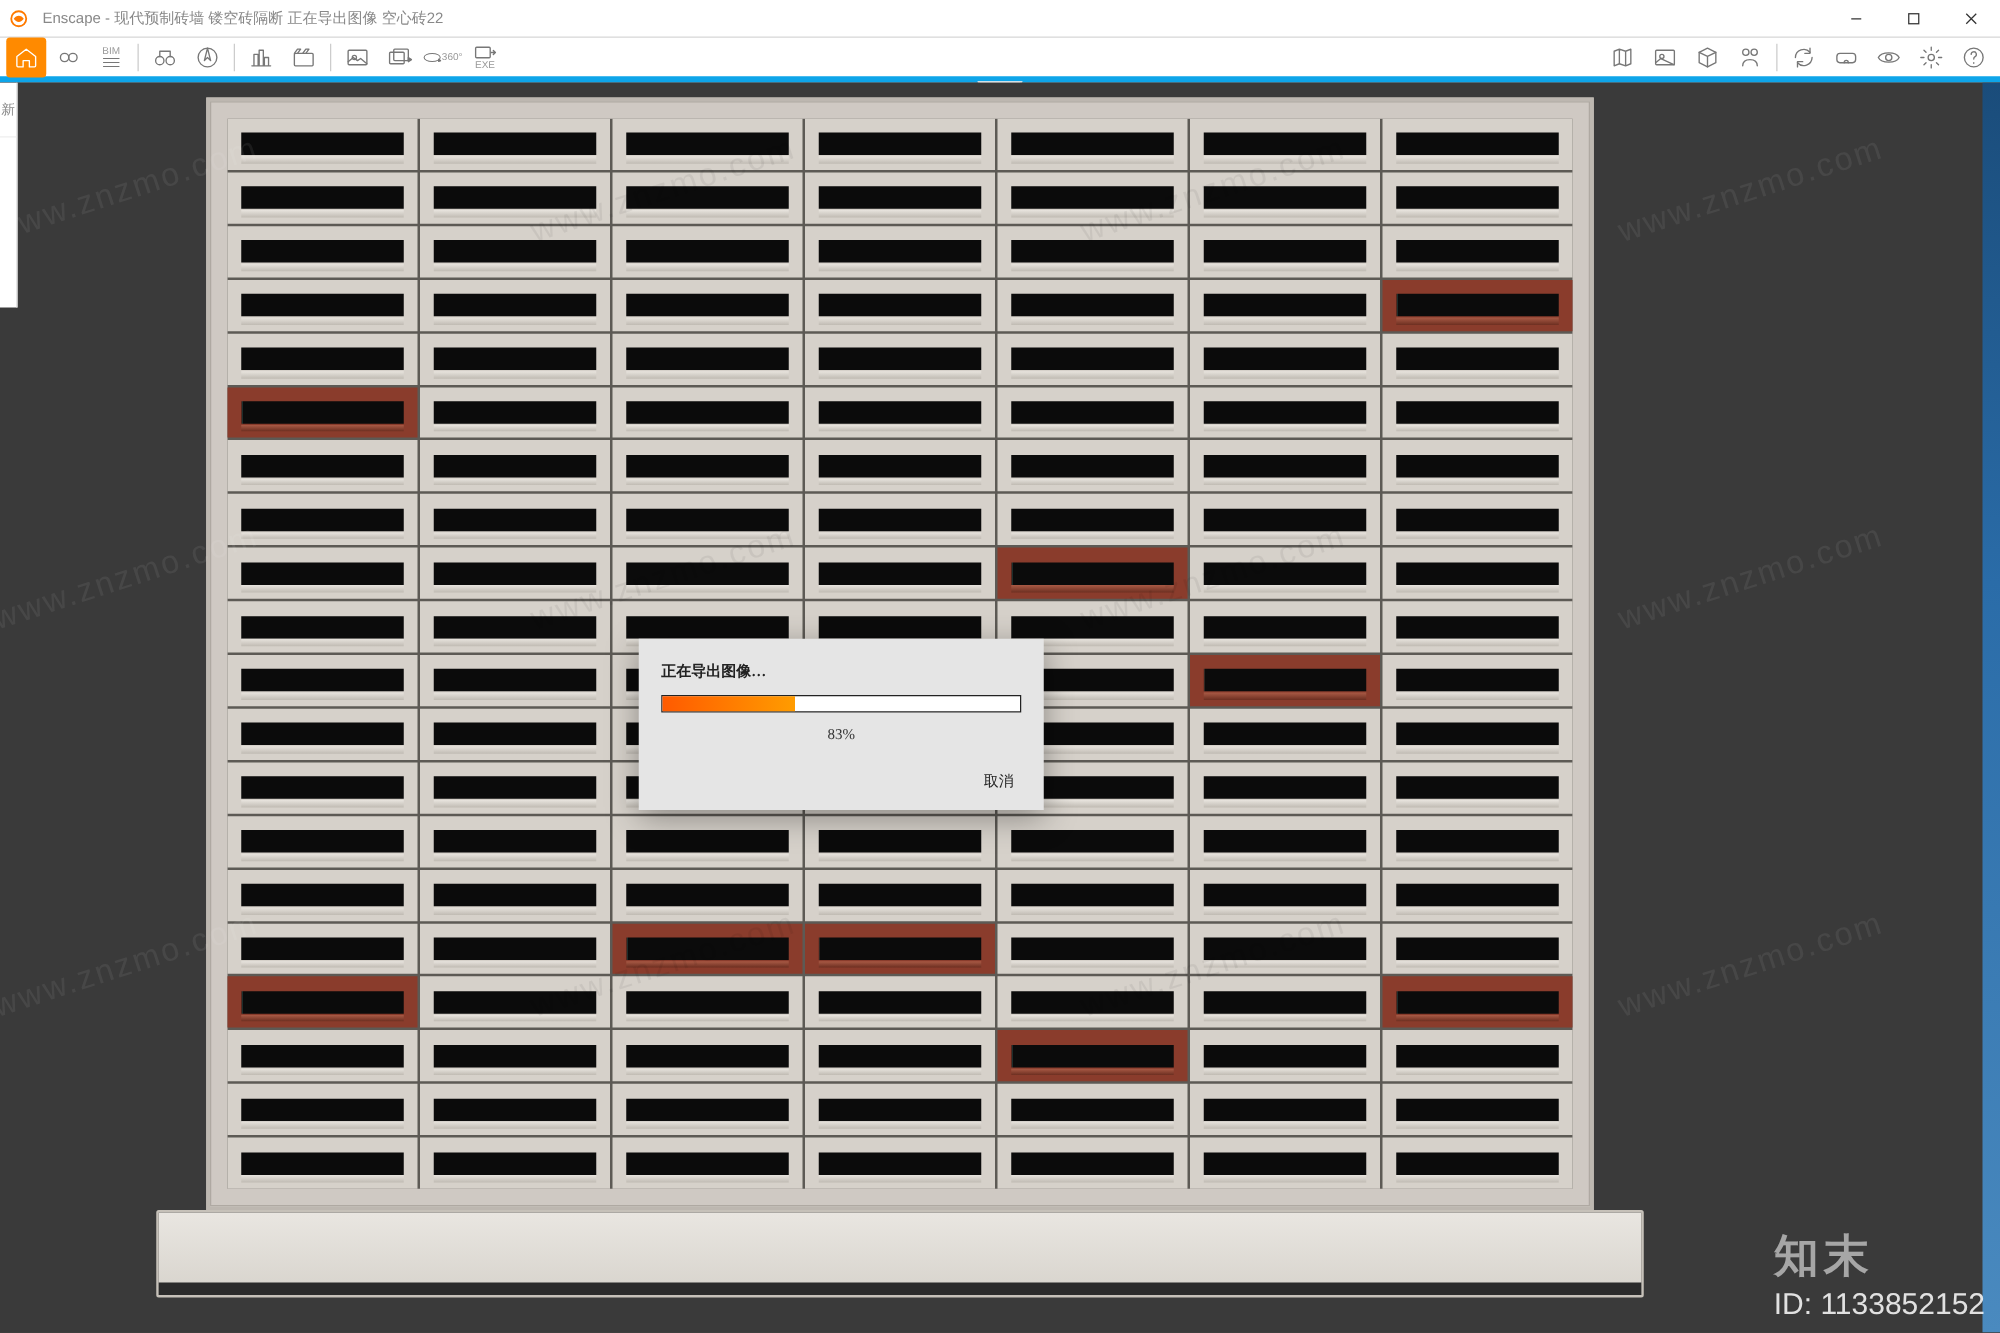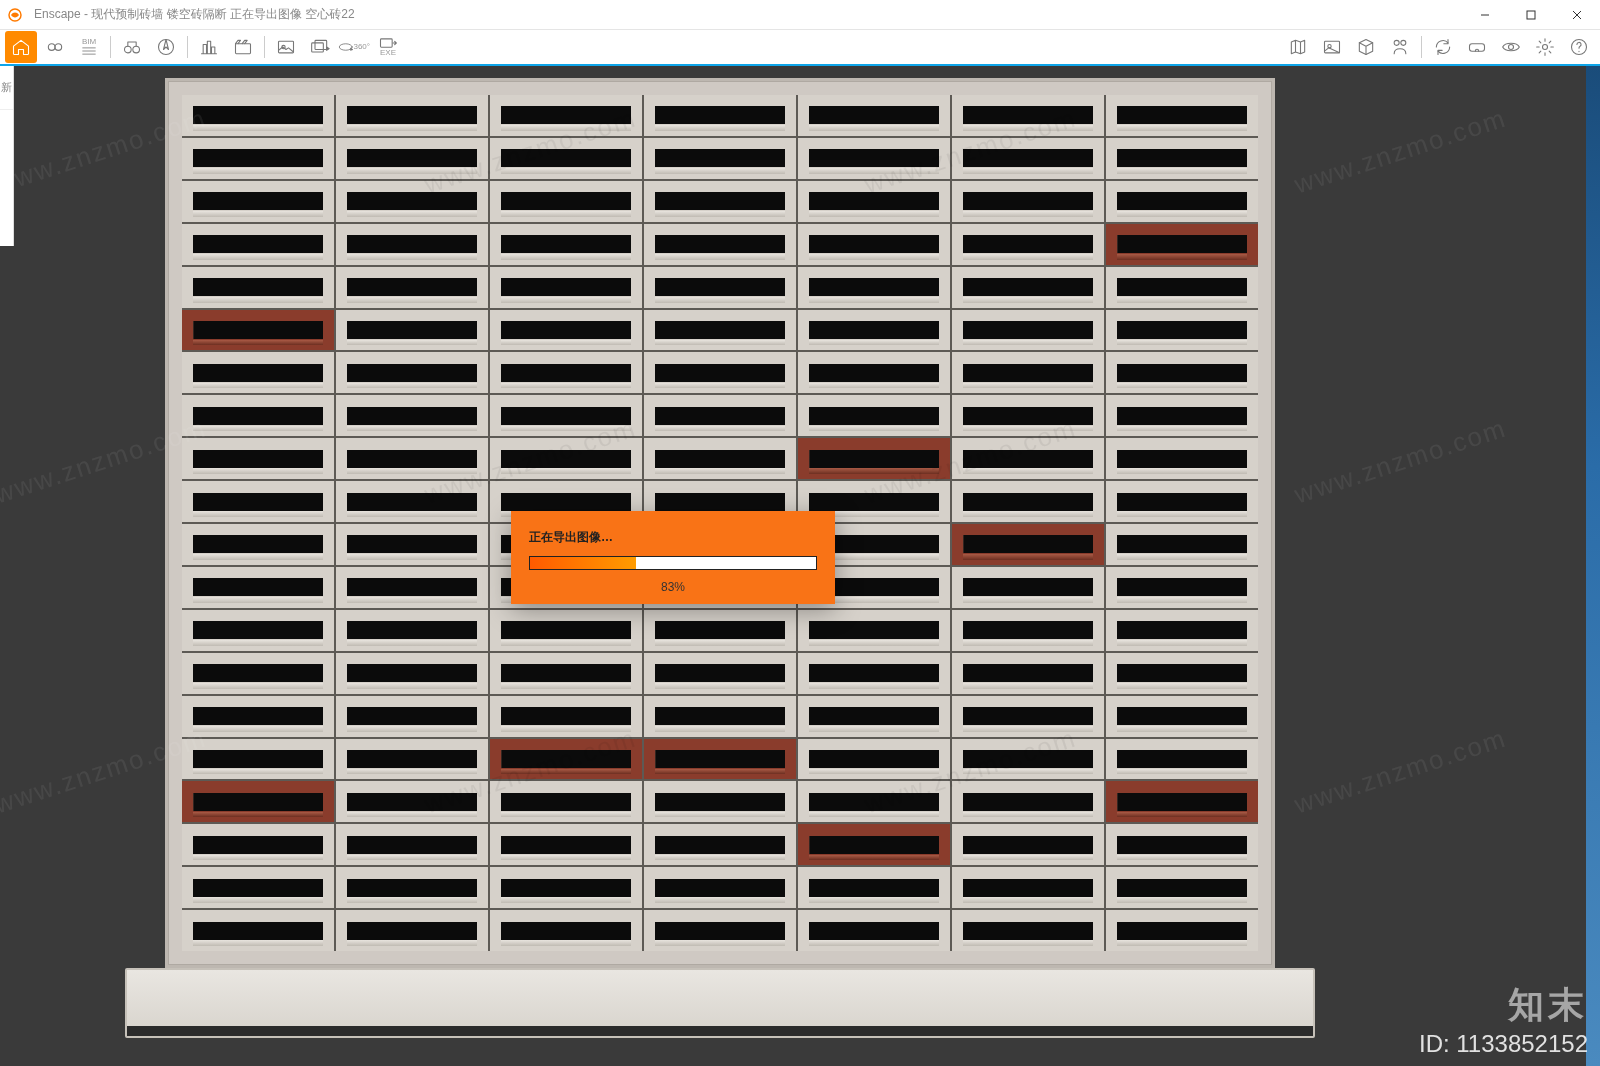--- a/index.html
+++ b/index.html
@@ -7,21 +7,21 @@
   
   .titlebar { position:absolute; top:0; left:0; right:0; height:30px; background:#fff; display:flex; align-items:center; font-size:12px; color:#888; border-bottom:1px solid #e5e5e5; }
   .titlebar .app-icon { width:30px; height:30px; display:flex; align-items:center; justify-content:center; }
   .titlebar .app-icon svg { width:16px; height:16px; }
   .titlebar .title-text { flex:0 0 auto; padding-left:4px; white-space:nowrap; }
   .titlebar .spacer { flex:1 1 auto; }
   .win-btn { width:46px; height:30px; display:flex; align-items:center; justify-content:center; color:#555; }
   .win-btn svg { width:10px; height:10px; }
 
   
-  .toolbar { position:absolute; top:30px; left:0; right:0; height:36px; background:#fff; display:flex; align-items:center; border-bottom:2px solid #0ea5e9; padding:0 4px; }
+  .toolbar { position:absolute; top:30px; left:0; right:0; height:36px; background:#fff; display:flex; align-items:center; border-bottom:5px solid #0ea5e9; padding:0 4px; }
   .tool { width:32px; height:32px; display:flex; align-items:center; justify-content:center; color:#777; border-radius:3px; margin:0 1px; }
   .tool.active { background:#ff8a00; color:#fff; }
   .tool svg { width:20px; height:20px; stroke:currentColor; fill:none; stroke-width:1.3; stroke-linecap:round; stroke-linejoin:round; }
   .tool-sep { width:1px; height:22px; background:#ccc; margin:0 4px; }
   .tool-label { font-size:8px; color:#999; line-height:1; }
   .toolbar .spacer { flex:1 1 auto; }
 
   .notch { position:absolute; top:62px; left:50%; transform:translateX(-50%); width:36px; height:10px; pointer-events:none; }
   .notch svg { width:36px; height:10px; }
 
@@ -42,32 +42,32 @@
   .cell::after { 
     content:""; position:absolute; left:7%; right:7%; bottom:12%; height:14%; background:linear-gradient(#e8e4de,#c0bbb3);
   }
   .cell.red::before { background:linear-gradient(90deg,#4a1d14 0%, #133 1%, #0b0b0b 1%); }
   .cell.red { background:#8a3c2c; }
   .cell.red::after { background:linear-gradient(#a95a45,#6d2f21); }
   .plinth { position:absolute; left:-40px; right:-40px; bottom:0; height:70px; background:linear-gradient(#e9e6e1,#d7d3cc); border:2px solid #c6c1b9; border-radius:2px; }
   .plinth::after { content:""; position:absolute; left:0; right:0; bottom:0; height:10px; background:#2b2b2b; }
 
   
-  .dialog { position:absolute; left:511px; top:445px; width:324px; background:#f97316; box-shadow:0 6px 24px rgba(0,0,0,.35); padding:18px 18px 10px 18px; font-size:12px; color:#222; }
+  .dialog { position:absolute; left:511px; top:445px; width:324px; background:#e5e5e5; box-shadow:0 6px 24px rgba(0,0,0,.35); padding:18px 18px 10px 18px; font-size:12px; color:#222;font-family:Liberation Serif, serif; }
   .dialog .dlg-title { font-weight:600; margin-bottom:10px; }
   .dialog .bar-outer { height:14px; border:1px solid #222; background:#fff; position:relative; }
   .dialog .bar-fill { position:absolute; top:0; left:0; bottom:0; background:linear-gradient(90deg,#ff5a00,#ff9c00); }
   .dialog .pct { text-align:center; margin-top:10px; color:#333; }
   .dialog .dlg-actions { text-align:right; margin-top:18px; }
   .dialog .dlg-btn { display:inline-block; padding:4px 6px; color:#222; cursor:pointer; }
 
   
   .wm { position:absolute; color:rgba(255,255,255,.07); font-size:26px; letter-spacing:2px; transform:rotate(-18deg); pointer-events:none; user-select:none; white-space:nowrap; }
   .wm.dark { color:rgba(0,0,0,.06); }
-  .corner-wm { position:absolute; right:12px; bottom:8px; text-align:right; color:rgba(255,255,255,.7); pointer-events:none;margin-left:44px; }
+  .corner-wm { position:absolute; right:12px; bottom:8px; color:rgba(255,255,255,.7); pointer-events:none;margin-left:44px; }
   .corner-wm .brand { font-size:36px; font-weight:600; letter-spacing:4px; color:rgba(255,255,255,.55); }
   .corner-wm .idline { font-size:24px; color:rgba(255,255,255,.85); }
 </style>
 </head>
 <body>
 
 <div class="titlebar">
   <div class="app-icon">
     <svg viewBox="0 0 24 24">
         <circle cx="12" cy="12" r="9" fill="none" stroke="#ff7a00" stroke-width="2.2"></circle>
@@ -398,19 +398,22 @@
   <div class="wm" style="left:1290px; top:70px">www.znzmo.com</div>
   <div class="wm" style="left:1290px; top:380px">www.znzmo.com</div>
   <div class="wm" style="left:1290px; top:690px">www.znzmo.com</div>
 
   <div class="dialog">
     <div class="dlg-title">正在导出图像…</div>
     <div class="bar-outer">
       <div class="bar-fill" id="bar-fill" style="width: 37%;"></div>
     </div>
     <div class="pct">83%</div>
+    <div class="dlg-actions">
+      <span class="dlg-btn">取消</span>
+    </div>
   </div>
 
   <div class="corner-wm">
     <div class="brand">知末</div>
     <div class="idline">ID: 1133852152</div>
   </div>
 </div>
 
 </body></html>

